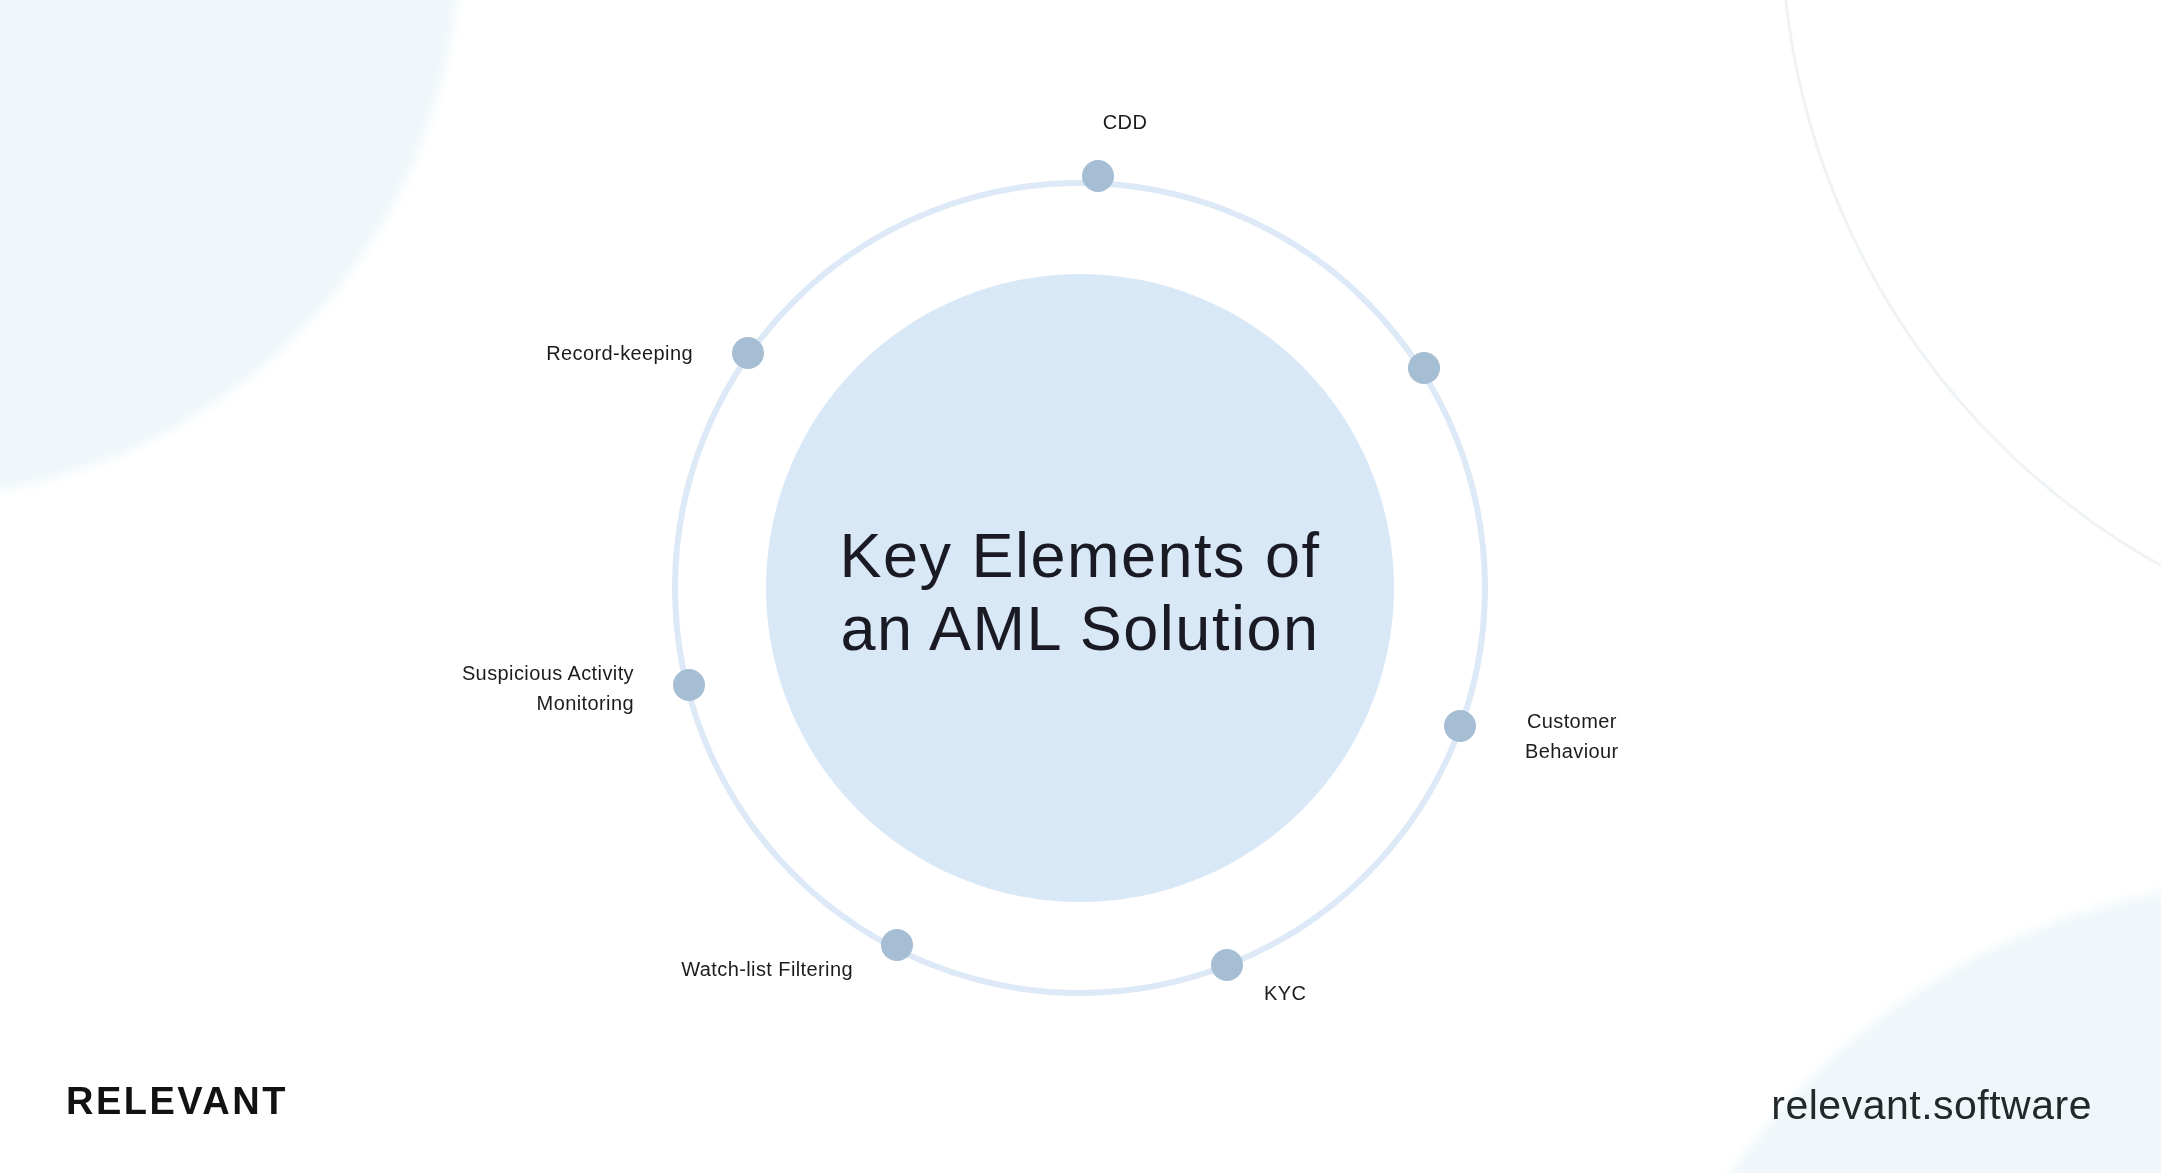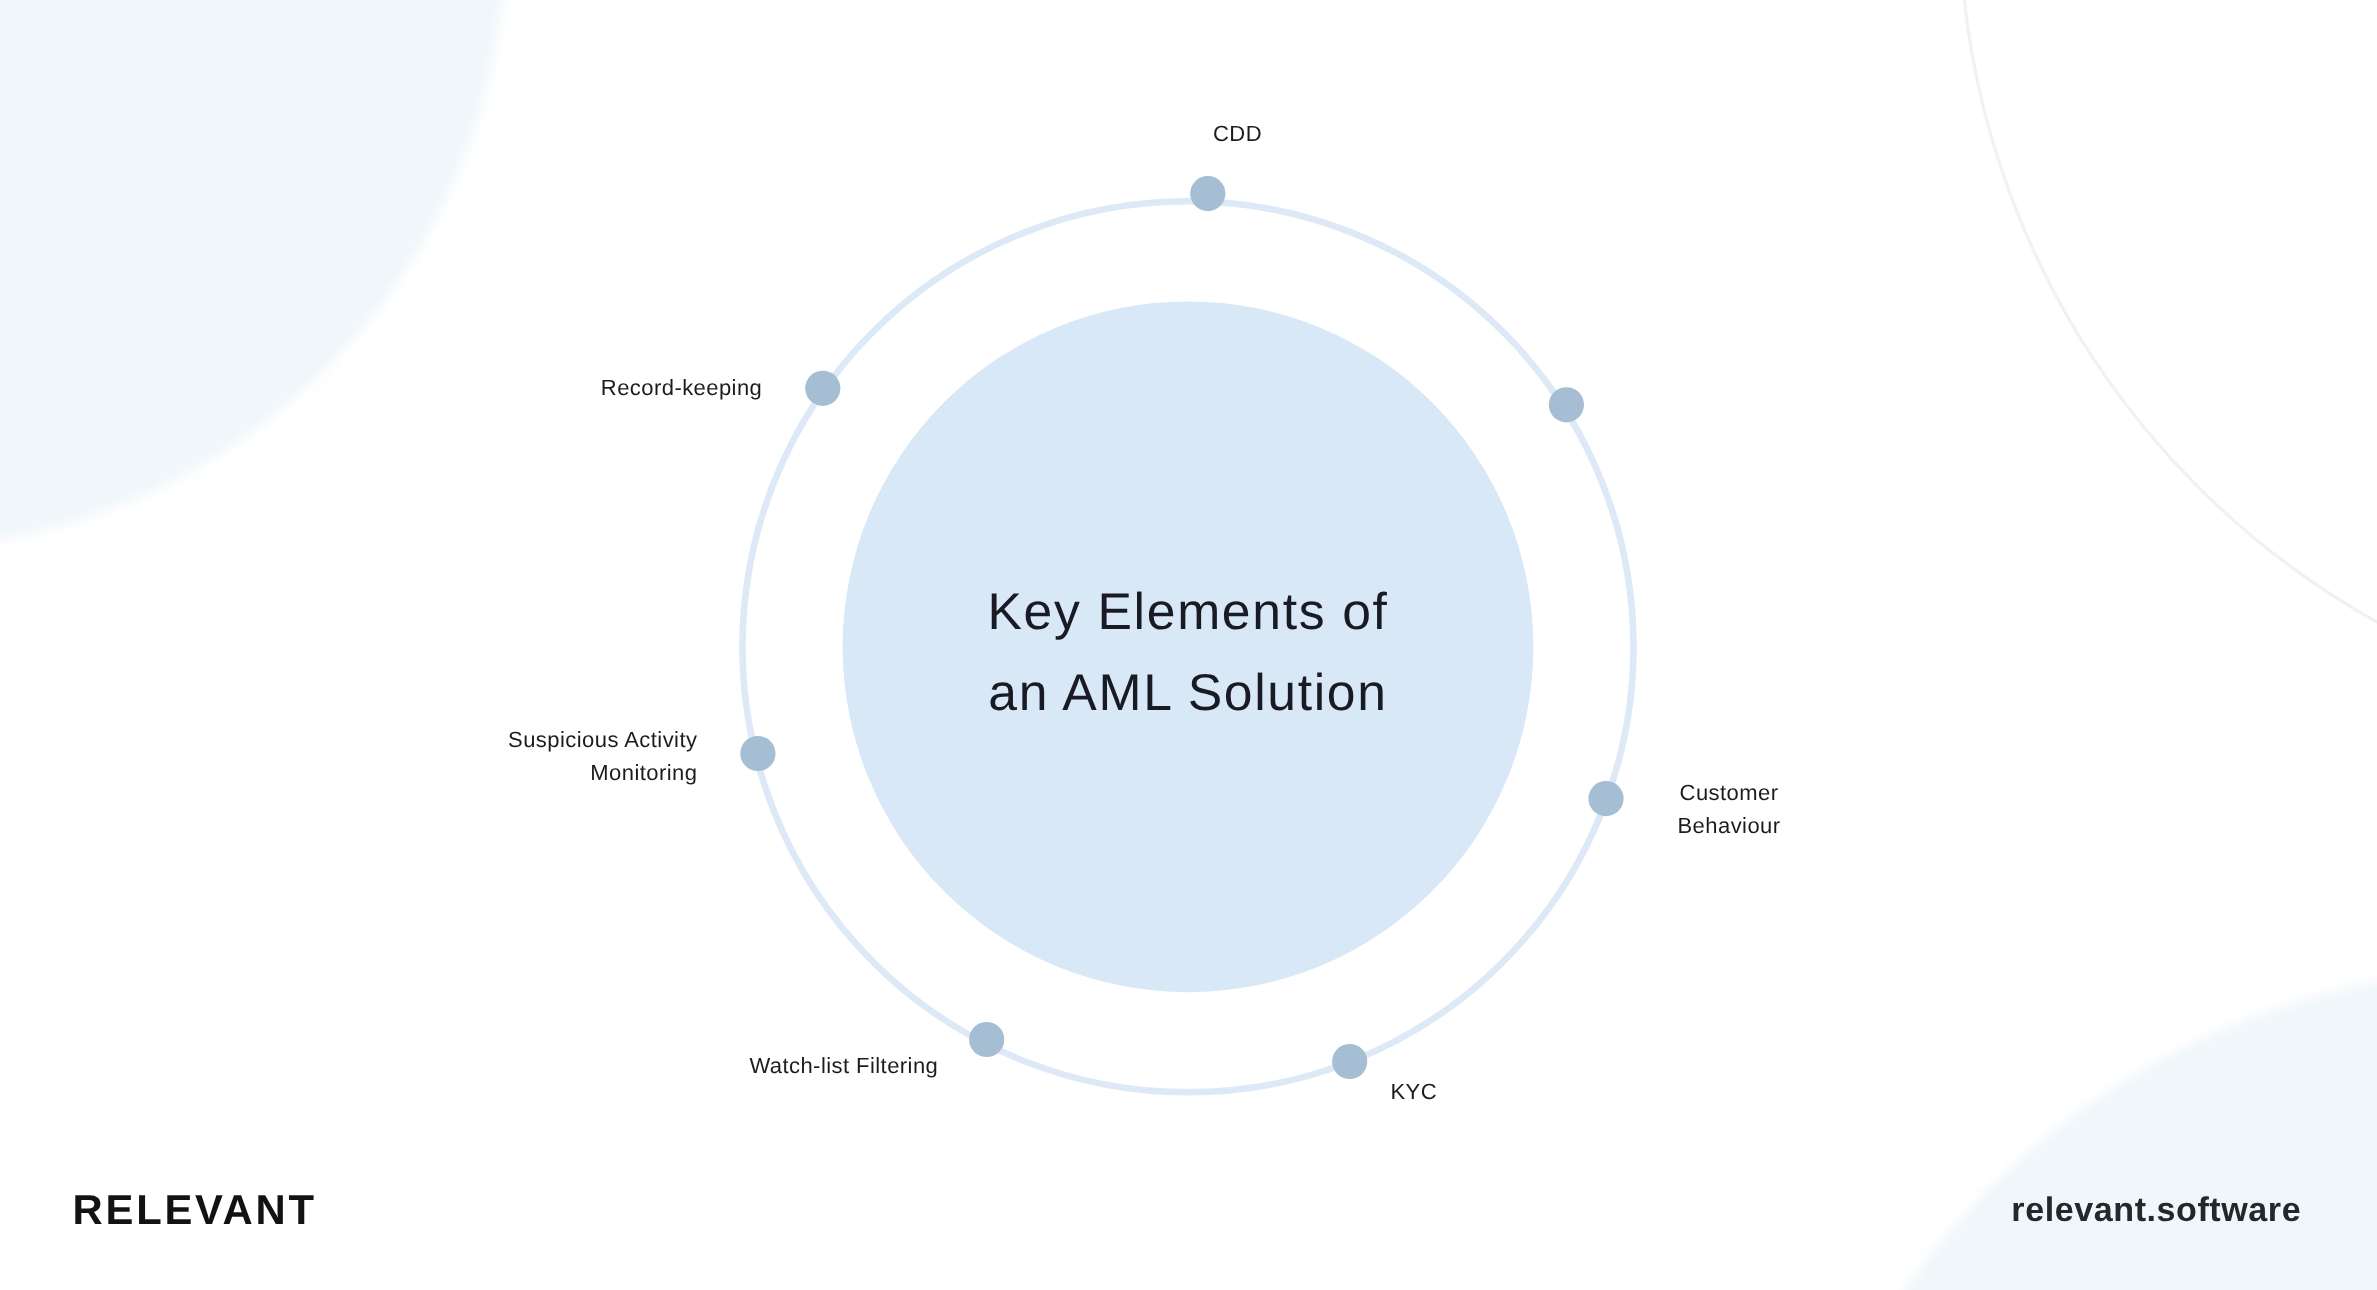--- a/index.html
+++ b/index.html
@@ -57,21 +57,21 @@
     border-radius: 50%;
     background: #d9e8f7;
   }
 
   .diagram-title {
     position: absolute;
     left: 680px; top: 519px;
     width: 800px;
     text-align: center;
     white-space: pre-line;
-    font-size: 47px;
+    font-size: 63px;
     line-height: 73px;
     font-weight: 400;
     letter-spacing: 1.5px;
     color: #1a1a24;
   }
 
   
   .dot {
     position: absolute;
     width: 32px; height: 32px;
@@ -109,22 +109,22 @@
     position: absolute;
     left: 66px; top: 1080px;
     font-size: 38px;
     font-weight: 800;
     letter-spacing: 2.5px;
     color: #121212;
   }
   .website {
     position: absolute;
     right: 69px; top: 1082px;
-    font-size: 31px;
-    font-weight: 700;
+    font-size: 41px;
+    font-weight: 400;
     letter-spacing: 0.5px;
     color: #23282b;
   }
 </style>
 </head>
 <body>
 
 <div class="canvas">
 
   <div class="blob blob-tl"></div>

